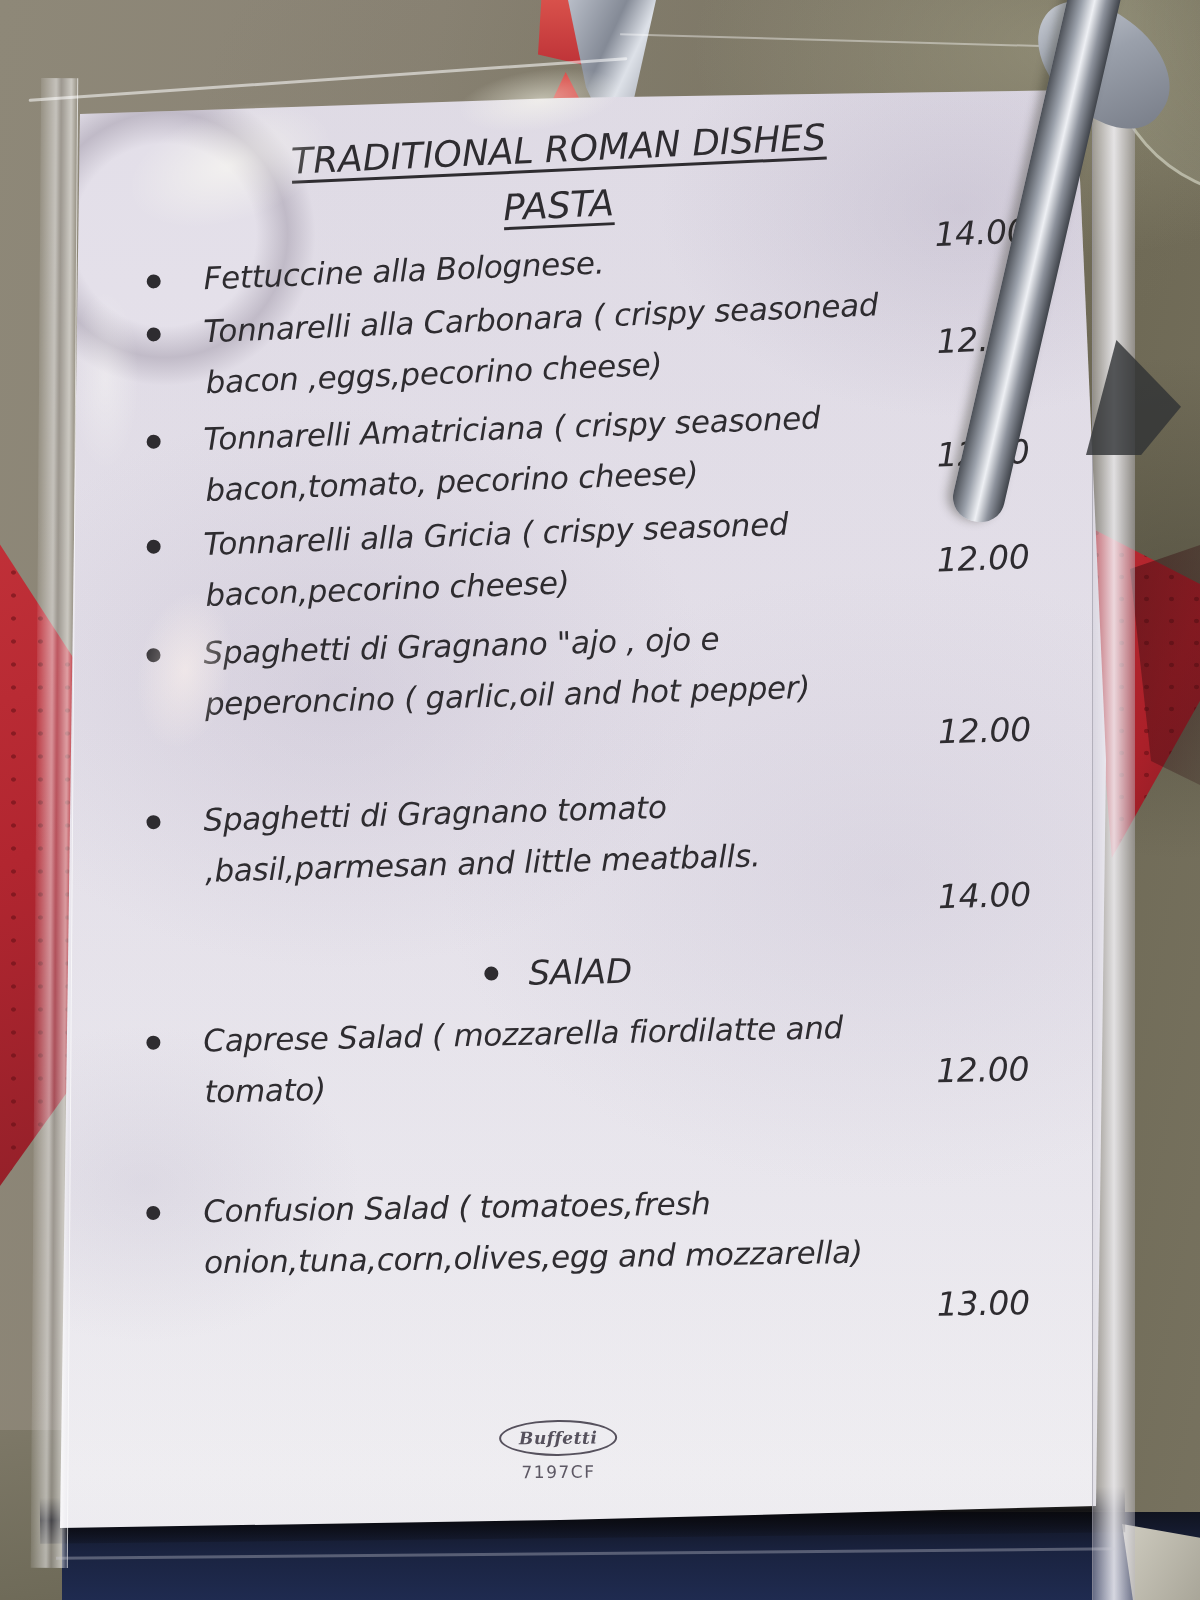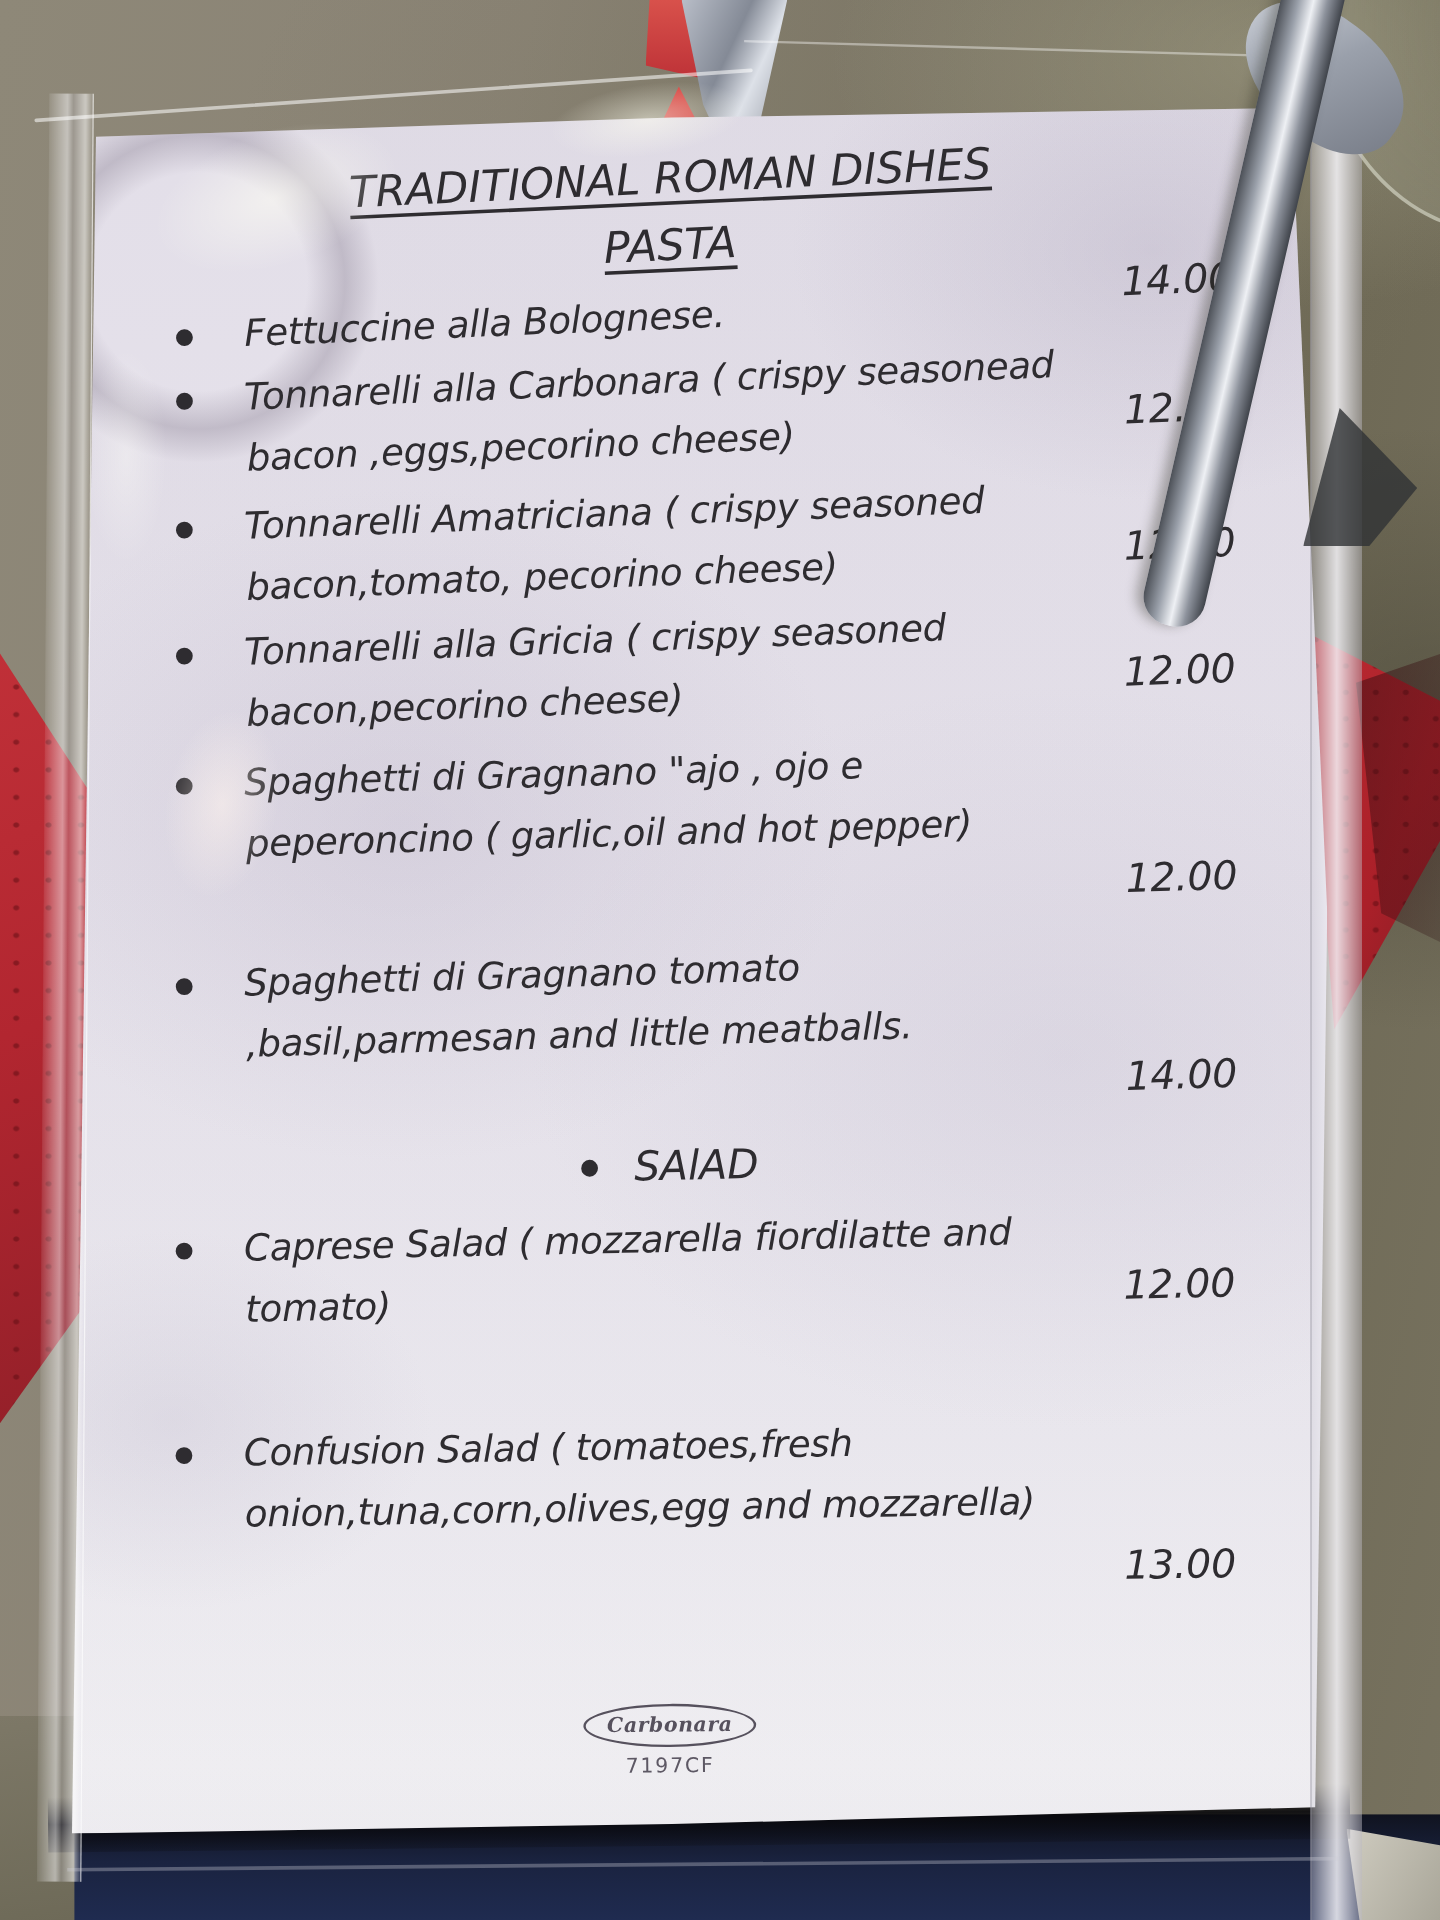--- a/index.html
+++ b/index.html
@@ -217,21 +217,21 @@
     </div>
 
     <div class="block item it8 r6">
       <span class="dot"></span>
       <div class="l1">Confusion Salad ( tomatoes,fresh</div>
       <div class="l2">onion,tuna,corn,olives,egg and mozzarella)</div>
       <div class="price">13.00</div>
     </div>
 
     <div class="block logo-block r7">
-      <div class="logo-oval"><span>Carbonara</span></div>
+      <div class="logo-oval"><span>Buffetti</span></div>
       <div class="logo-code">7197CF</div>
     </div>
   </div>
 
   <div class="sleeve-left"></div>
   <div class="sleeve-right"></div>
   <div class="sleeve-topline1"></div>
   <div class="sleeve-topline2"></div>
   <div class="sleeve-bottomline"></div>
   <div class="glare g1"></div>

